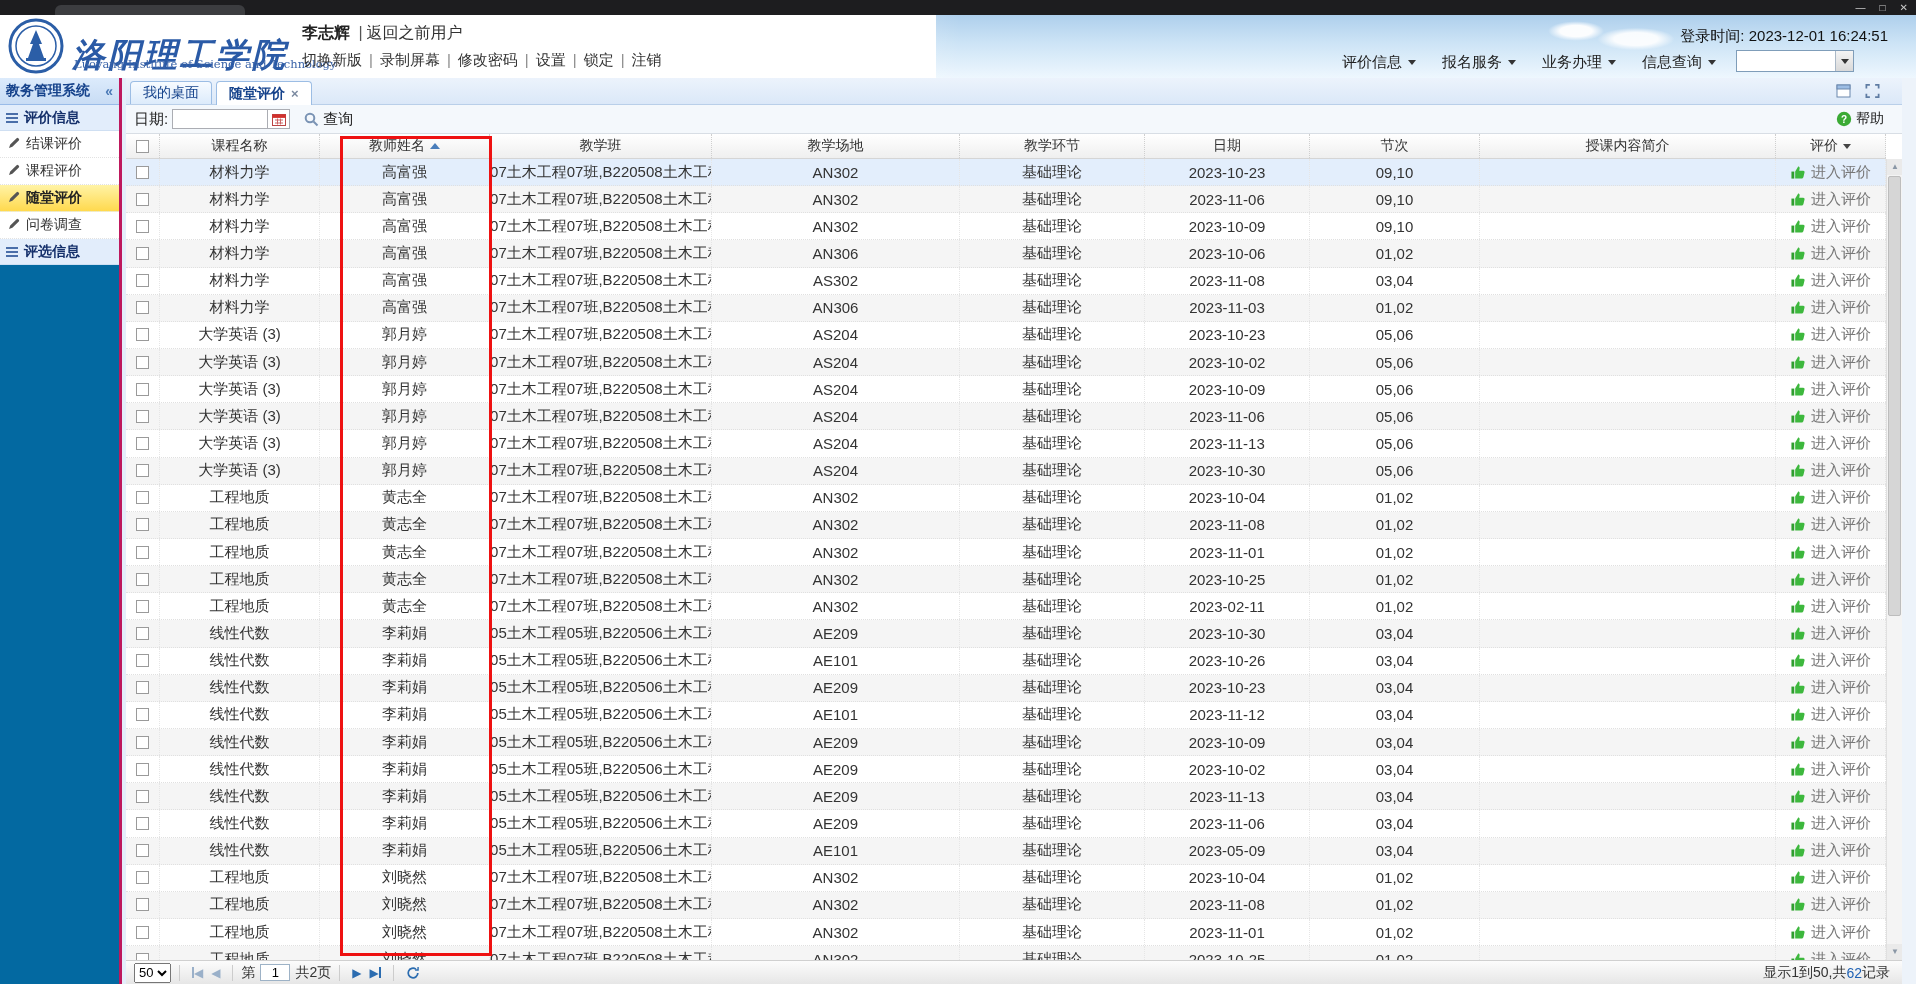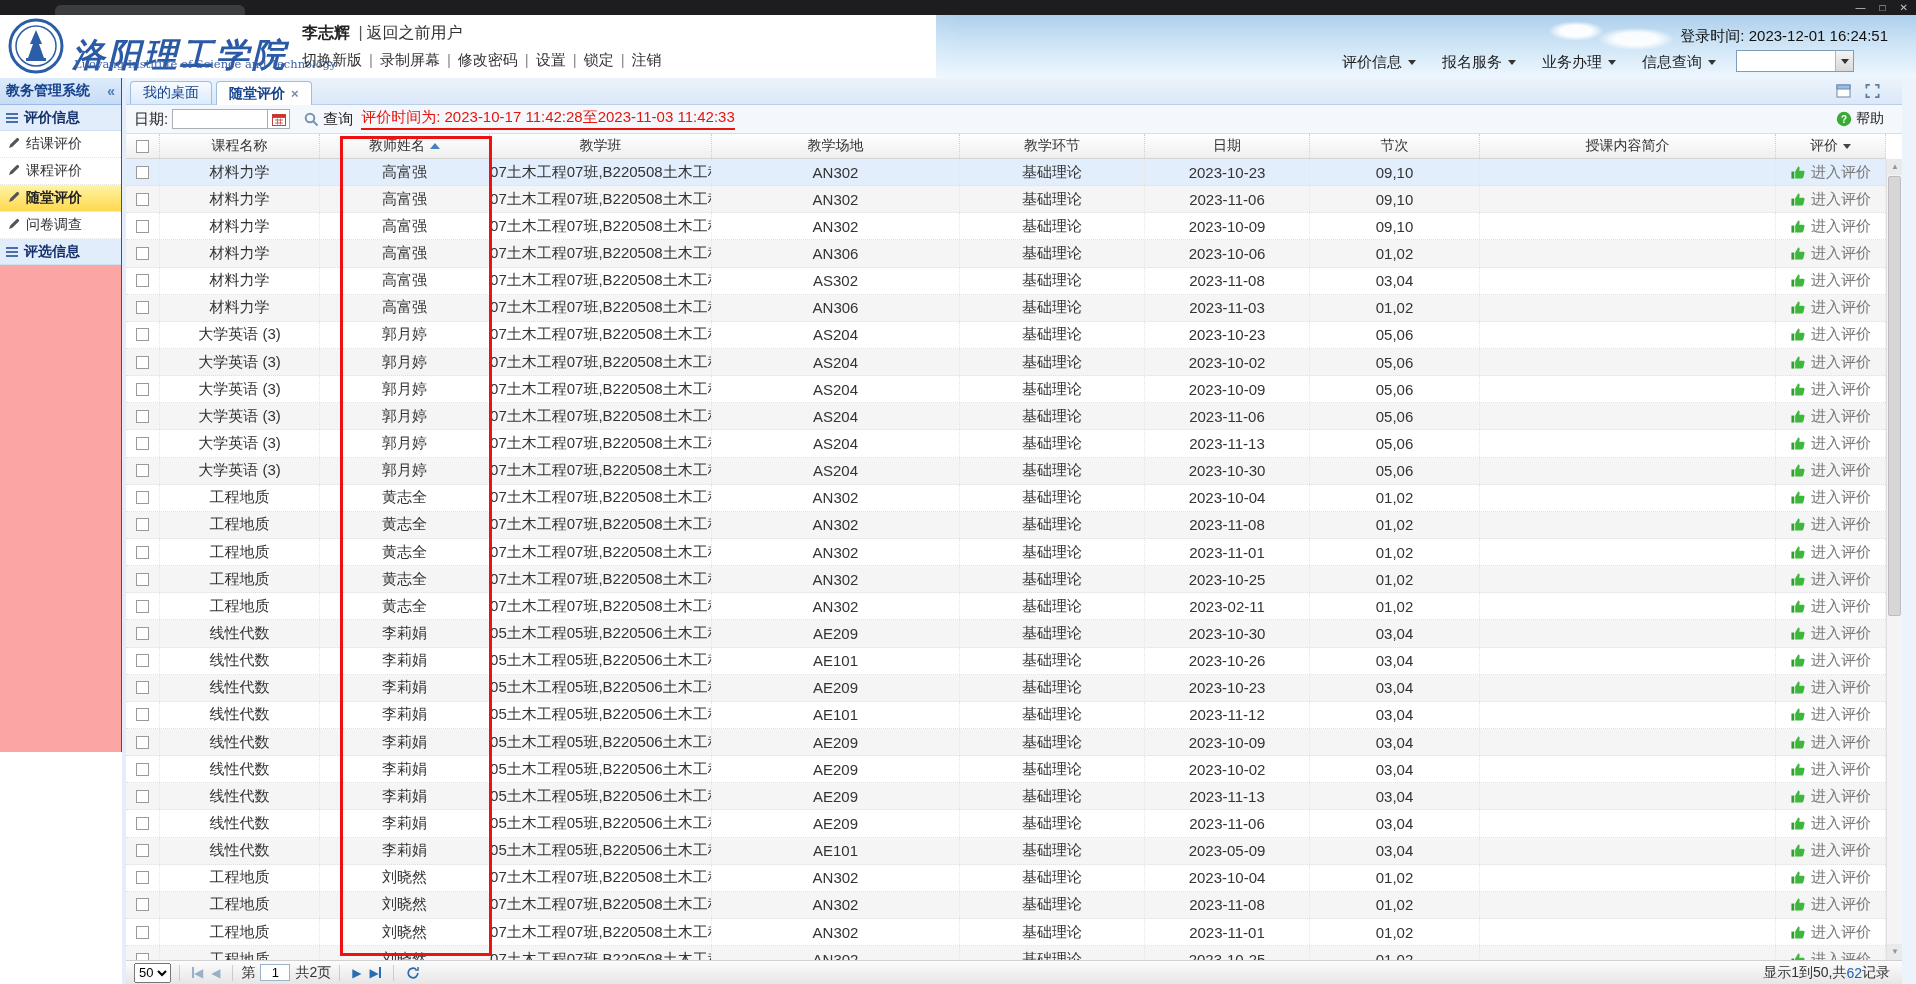--- a/index.html
+++ b/index.html
@@ -32,21 +32,21 @@
   .login-time{position:absolute;right:28px;top:12px;font-size:15px;color:#111;white-space:nowrap;}
   .nav-menus{position:absolute;right:200px;top:38px;display:flex;gap:26px;font-size:15px;color:#222;}
   .nav-item{display:flex;align-items:center;gap:6px;cursor:pointer;white-space:nowrap;}
   .tri-down{width:0;height:0;border-left:4px solid transparent;border-right:4px solid transparent;border-top:5px solid #333;}
   .combobox{position:absolute;right:62px;top:35px;width:118px;height:22px;background:#fff;border:1px solid #7f9db9;display:flex;}
   .combobox .cb-input{flex:1;}
   .combobox .cb-btn{width:18px;background:linear-gradient(#f4f4f4,#d9d9d9);border-left:1px solid #aab8c6;display:flex;align-items:center;justify-content:center;}
 
   
   .body-row{position:absolute;left:0;top:78px;width:1916px;height:906px;}
-  .sidebar{position:absolute;left:0;top:0;width:122px;height:674px;background:#fca5a5;border-right:1px solid #be185d;}
+  .sidebar{position:absolute;left:0;top:0;width:122px;height:906px;background:#0369a1;border-right:3px solid #be185d;}
   .side-title{height:27px;background:linear-gradient(#dcebfc,#c8dcf4);border-bottom:1px solid #99bbe8;display:flex;align-items:center;justify-content:space-between;padding:0 6px;color:#15428b;font-weight:bold;font-size:14px;}
   .side-collapse{color:#4a79b6;font-size:14px;cursor:pointer;}
   .side-group{height:26px;background:#e2edfb;border-bottom:1px solid #cfdff2;display:flex;align-items:center;gap:6px;padding:0 6px;font-size:14px;color:#15306b;font-weight:bold;}
   .side-item{height:27px;display:flex;align-items:center;gap:6px;padding:0 8px;font-size:14px;color:#333;border-bottom:1px dotted #e2e2e2;background:#fff;cursor:pointer;}
   .side-item.selected{background:linear-gradient(#fff3a6,#ffd94e);font-weight:bold;color:#222;}
   .splitter{position:absolute;left:122px;top:0;width:4px;height:906px;background:#e4eefb;}
 
   
   .content{position:absolute;left:126px;top:0;width:1790px;height:906px;background:#fff;}
   .frame-right{position:absolute;left:1776px;top:0;width:14px;height:906px;background:#edf3fa;}
@@ -253,21 +253,20 @@
               <line x1="8.5" y1="5.5" x2="8.5" y2="11.5" stroke="#c66"></line>
             </svg>
         </span>
         <span class="search-wrap">
           <svg width="15" height="15" viewBox="0 0 15 15" fill="none" stroke="#7a93b4" stroke-width="2">
               <circle cx="6" cy="6" r="4.3"></circle>
               <line x1="9.5" y1="9.5" x2="13.5" y2="13.5"></line>
             </svg>
           <span>查询</span>
         </span>
-        <span class="notice">评价时间为: 2023-10-17 11:42:28至2023-11-03 11:42:33</span>
         <span class="help-wrap">
           <svg width="16" height="16" viewBox="0 0 16 16">
               <circle cx="8" cy="8" r="7.2" fill="#3aaa35"></circle>
               <text x="8" y="11.6" text-anchor="middle" font-size="10" font-weight="bold" fill="#fff">?</text>
             </svg>
           <span>帮助</span>
         </span>
       </div>
 
       <div class="grid-header" id="grid-header">

